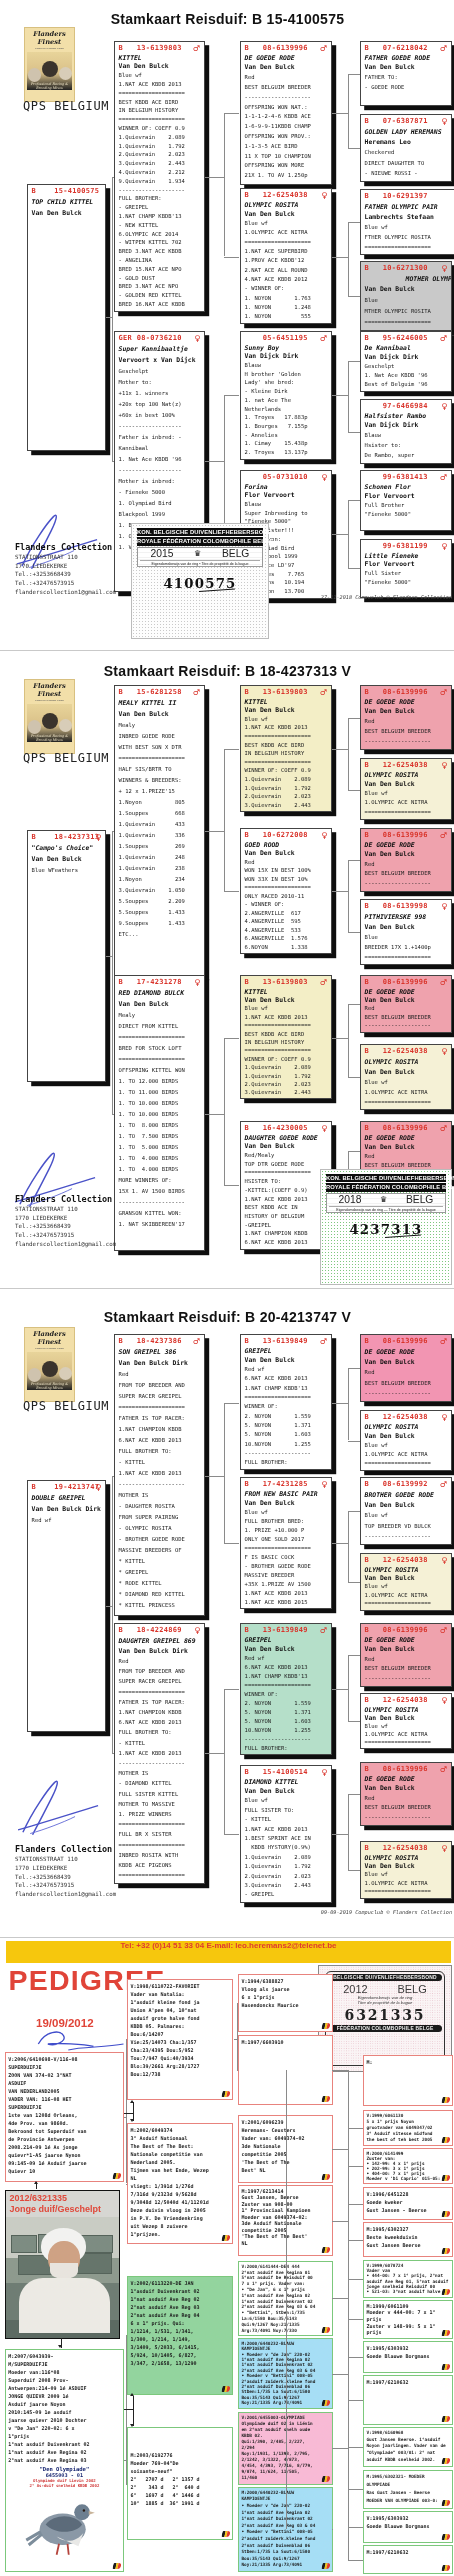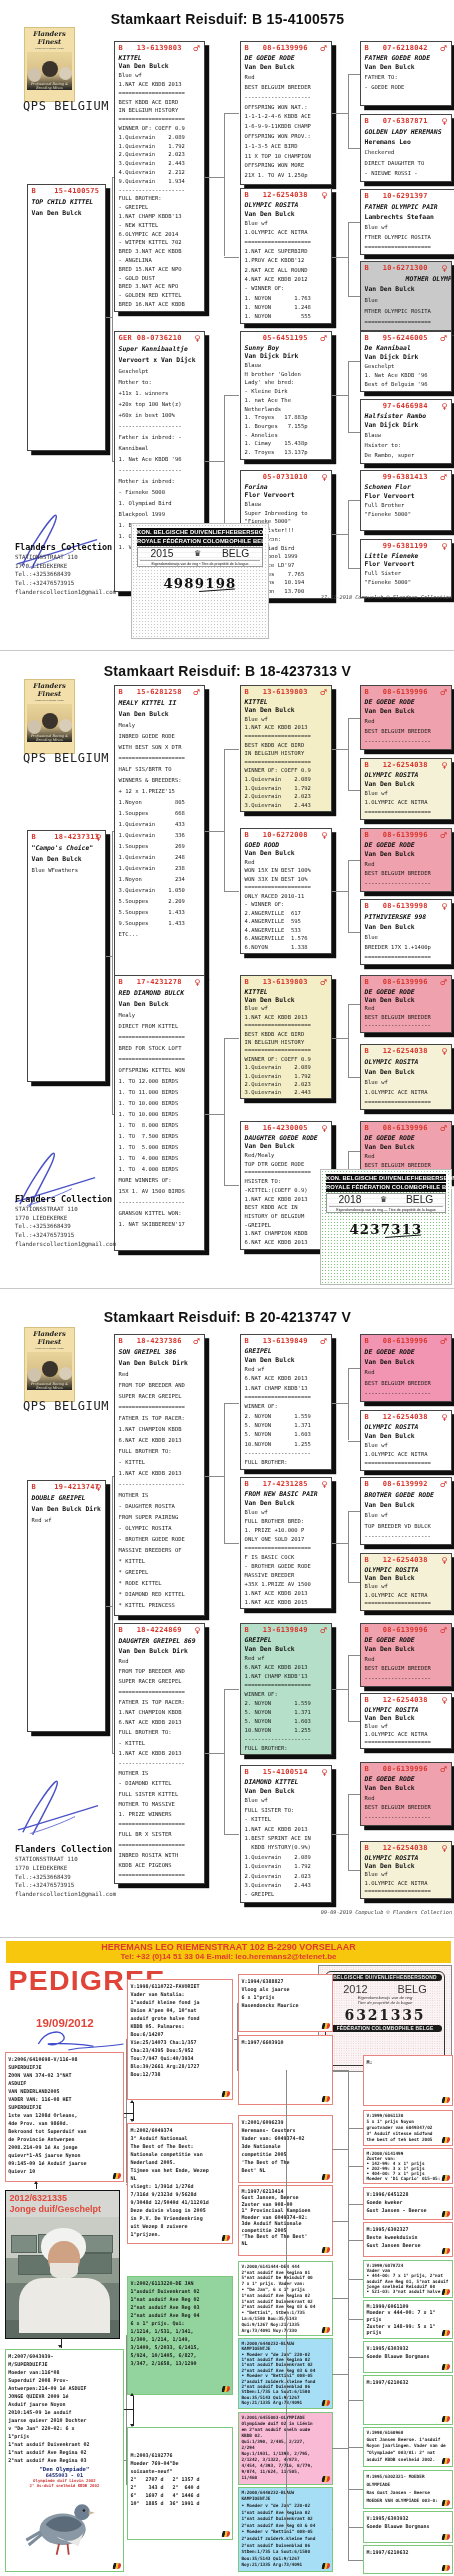--- a/index.html
+++ b/index.html
@@ -78,21 +78,20 @@
   .photo-man .beard{position:absolute;width:28px;height:16px;border-radius:0 0 50% 50%;background:#e8e4de;}
   .photo-man .coat{position:absolute;width:91px;height:55px;border-radius:24px 24px 0 0;background:#eceae4;}
   .sig{position:absolute;pointer-events:none;}
 </style>
 </head>
 <body>
 
 <div id="canvas">
 
   <div class="banner">
-    <div class="b1">HEREMANS LEO     RIEMENSTRAAT 102    B-2290   VORSELAAR</div>
     <div class="b2">Tel: +32 (0)14 51 33 04   E-mail: leo.heremans2@telenet.be</div>
   </div>
   <div class="ped-title">PEDIGREE</div>
   <div class="ped-date">19/09/2012</div>
 
   <div class="stamp2012">
     <div class="orn">
       <div class="obar">BELGISCHE DUIVENLIEFHEBBERSBOND</div>
       <div class="oyear">
         <span>2012</span>
@@ -365,21 +364,21 @@
       <div class="bar">KON. BELGISCHE DUIVENLIEFHEBBERSBOND</div>
       <div class="bar" style="margin-top: 1.2px;">ROYALE FÉDÉRATION COLOMBOPHILE BELGE</div>
       <div class="inner">
         <div class="yrow">
           <span>2015</span>
           <span class="crown">♛</span>
           <span>BELG</span>
         </div>
         <div class="legend">Eigendomsbewijs van de ring • Titre de propriété de la bague</div>
       </div>
-      <div class="num">4989198</div>
+      <div class="num">4100575</div>
       <div class="swash"></div>
     </div>
     <div class="card-title" style="top: 663px;">Stamkaart Reisduif: B   18-4237313 V</div>
     <div class="logo" style="left: 24px; top: 679px;">
       <div class="scripttop">Flanders Finest</div>
       <div class="premium">PREMIUM PIGEON FOOD</div>
       <div class="faces">
         <div class="head" style="left: 1.2px; top: 16px; width: 13.3px; height: 13.3px; background: rgb(207, 195, 174);"></div>
         <div class="head" style="left: 15px; top: 8.5px; width: 16px; height: 16px; background: rgb(58, 51, 44);"></div>
         <div class="head" style="left: 32px; top: 14.6px; width: 13.3px; height: 13.3px; background: rgb(216, 205, 184);"></div>

